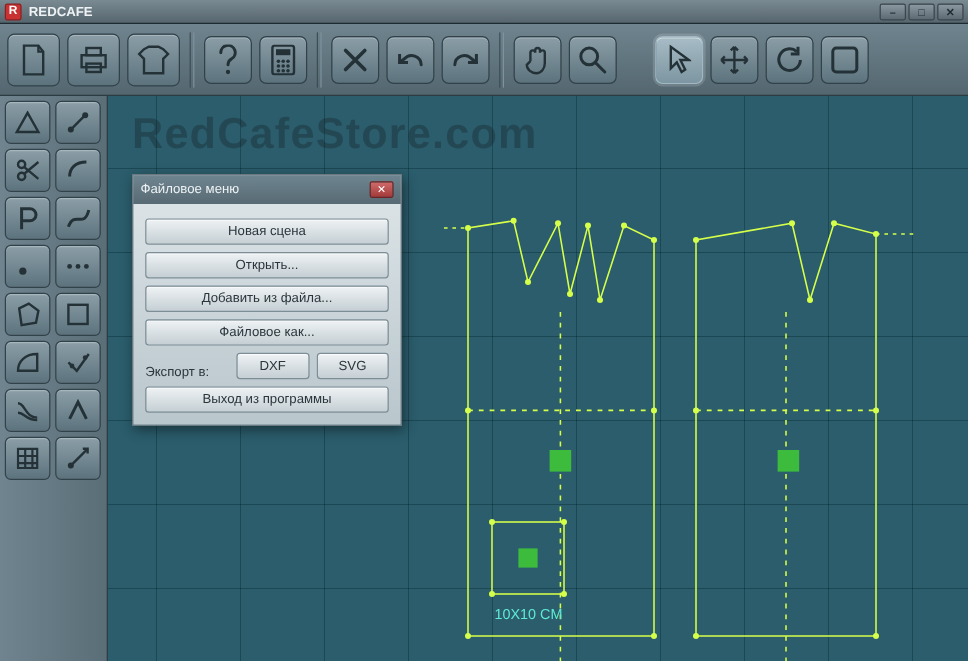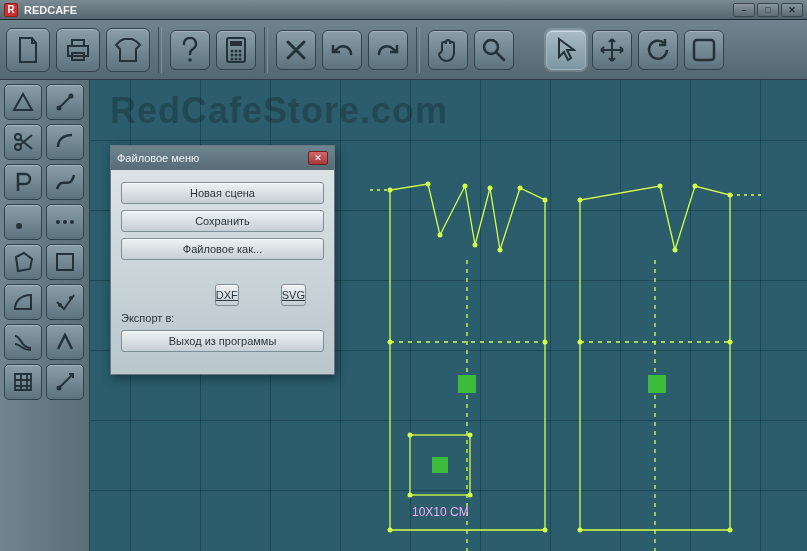--- a/index.html
+++ b/index.html
@@ -77,53 +77,53 @@
     background-size: 70px 70px;
     background-position: -30px -10px;
   }
   .watermark {
     position:absolute; left: 20px; top: 10px;
     font-size: 36px; font-weight: bold; letter-spacing: 1px;
     color: rgba(20,35,40,.35);
     font-family: "Trebuchet MS", sans-serif;
   }
   .pattern { position:absolute; left: 280px; top: 70px; }
-  .scale-label { position:absolute; color:#f0abfc; font-size:12px; }
+  .scale-label { position:absolute; color:#5eead4; font-size:12px; }
 
   
   .dialog {
     position: absolute; left: 110px; top: 145px; width: 225px;
     background: linear-gradient(#dfe6e9,#b9c6cc);
     border: 1px solid #6a7880;
     box-shadow: 2px 3px 10px rgba(0,0,0,.45);
   }
   .dialog .dlg-title {
     height: 22px; background: linear-gradient(#6e8590,#586a74);
     display:flex; align-items:center; padding: 12px 6px;
     color:#eef2f4; font-size:11px;text-align:center;
   }
   .dialog .dlg-close {
     margin-left:auto; width:20px; height:14px;
     background: linear-gradient(#d06a6a,#a33a3a);
     border:1px solid #6d2323; border-radius:2px;
     display:flex;align-items:center;justify-content:center;color:#fff;font-size:9px;
   }
-  .dialog .body { padding: 12px 10px 22px; }
+  .dialog .body { padding: 12px 10px 10px; }
   .dbtn {
     display:block; width: 100%; height: 22px;
     background: linear-gradient(#eef2f4,#c5cfd4);
     border:1px solid #7e8e96; border-radius:3px;
     color:#2a363c; font-size:11px;
     margin-bottom: 6px; text-align:center; line-height:20px;
     box-shadow: inset 0 1px 0 rgba(255,255,255,.6);
   }
   .dbtn:last-child { margin-bottom:0; margin-top:6px; }
   .export-row { display:flex; align-items:flex-end; gap:6px; margin: 6px 0; }
   .export-row .lbl { width: 70px; color:#2a363c; }
-  .export-row .dbtn { flex:1; margin:18px;text-decoration:underline; }
+  .export-row .dbtn { flex:1; margin:0; }
 
   svg { display:block; }
 </style>
 </head>
 <body>
 
 <div class="titlebar">
   <div class="logo">
       <span>R</span>
     </div>
@@ -397,21 +397,22 @@
   <div class="scale-label" style="left:322px; top:425px;">10X10 CM</div>
 </div>
 
 <div class="dialog">
   <div class="dlg-title">
     <span>Файловое меню</span>
     <div class="dlg-close">✕</div>
   </div>
   <div class="body">
     <button class="dbtn">Новая сцена</button>
-    <button class="dbtn">Сохранить</button>
+    <button class="dbtn">Открыть...</button>
+    <button class="dbtn">Добавить из файла...</button>
     <button class="dbtn">Файловое как...</button>
     <div class="export-row">
       <span class="lbl">Экспорт в:</span>
       <button class="dbtn">DXF</button>
       <button class="dbtn">SVG</button>
     </div>
     <button class="dbtn">Выход из программы</button>
   </div>
 </div>
 

